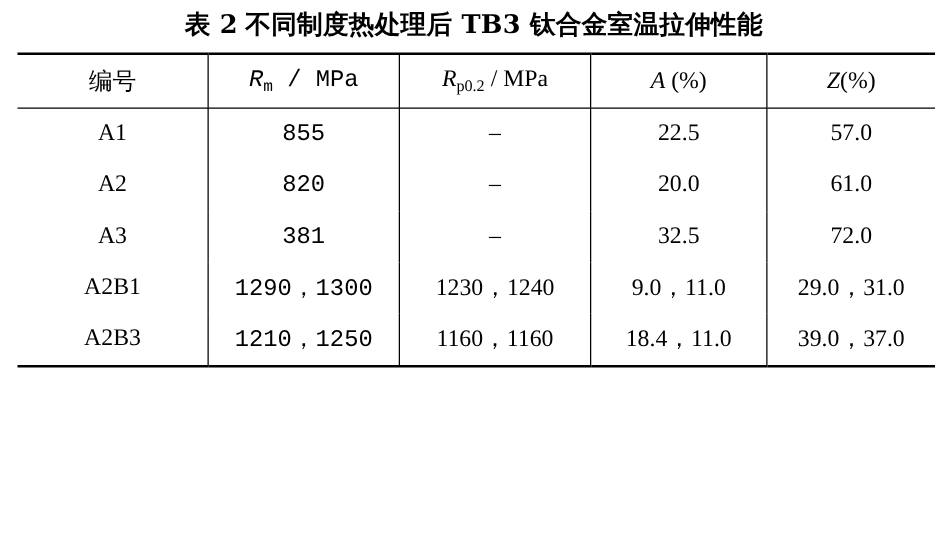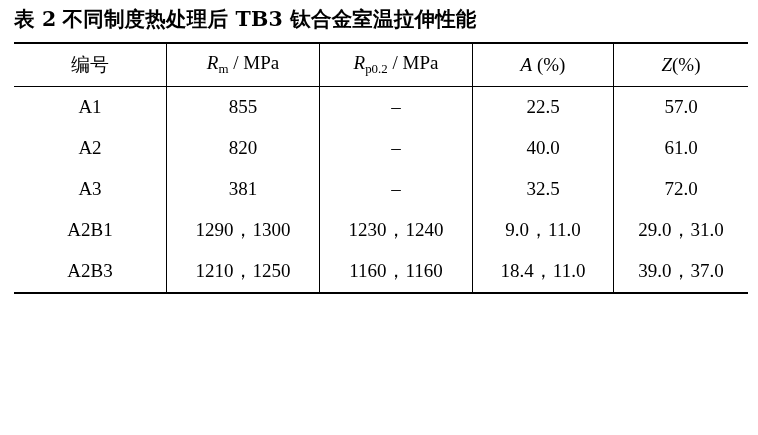--- a/index.html
+++ b/index.html
@@ -15,21 +15,21 @@
     overflow: hidden;
   }
   .page {
     width: 758px;
     height: 435px;
     position: relative;
     box-sizing: border-box;
     padding: 6px 14px 0 14px;
   }
   .caption {
-    text-align: left;
+    text-align: center;
     line-height: 1.30;
   }
   .caption-line {
     font-weight: bold;
     letter-spacing: 0.2px;
   }
   .cap-cn {
     font-size: 20.5px;
     font-family: "DejaVu Serif", serif;
   }
@@ -65,21 +65,21 @@
   table.tbl td.first {
     border-left: none;
   }
   table.tbl td.last {
     border-right: none;
   }
   table.tbl tr.head-row td {
     height: 42px;
   }
   .col0 { width: 152px; }
-  .col1 { width: 152px; }
+  .col1 { width: 152px; font-family: Liberation Mono, monospace; }
   .col2 { width: 152px; }
   .col3 { width: 140px; }
   .col4 { width: 134px; }
   .ital {
     font-style: italic;
   }
   sub {
     font-size: 0.68em;
     vertical-align: -0.28em;
     font-style: normal;
@@ -124,21 +124,21 @@
       <td class="col0 first">A1</td>
       <td class="col1">855</td>
       <td class="col2">–</td>
       <td class="col3">22.5</td>
       <td class="col4 last">57.0</td>
     </tr>
     <tr>
       <td class="col0 first">A2</td>
       <td class="col1">820</td>
       <td class="col2">–</td>
-      <td class="col3">40.0</td>
+      <td class="col3">20.0</td>
       <td class="col4 last">61.0</td>
     </tr>
     <tr>
       <td class="col0 first">A3</td>
       <td class="col1">381</td>
       <td class="col2">–</td>
       <td class="col3">32.5</td>
       <td class="col4 last">72.0</td>
     </tr>
     <tr>

